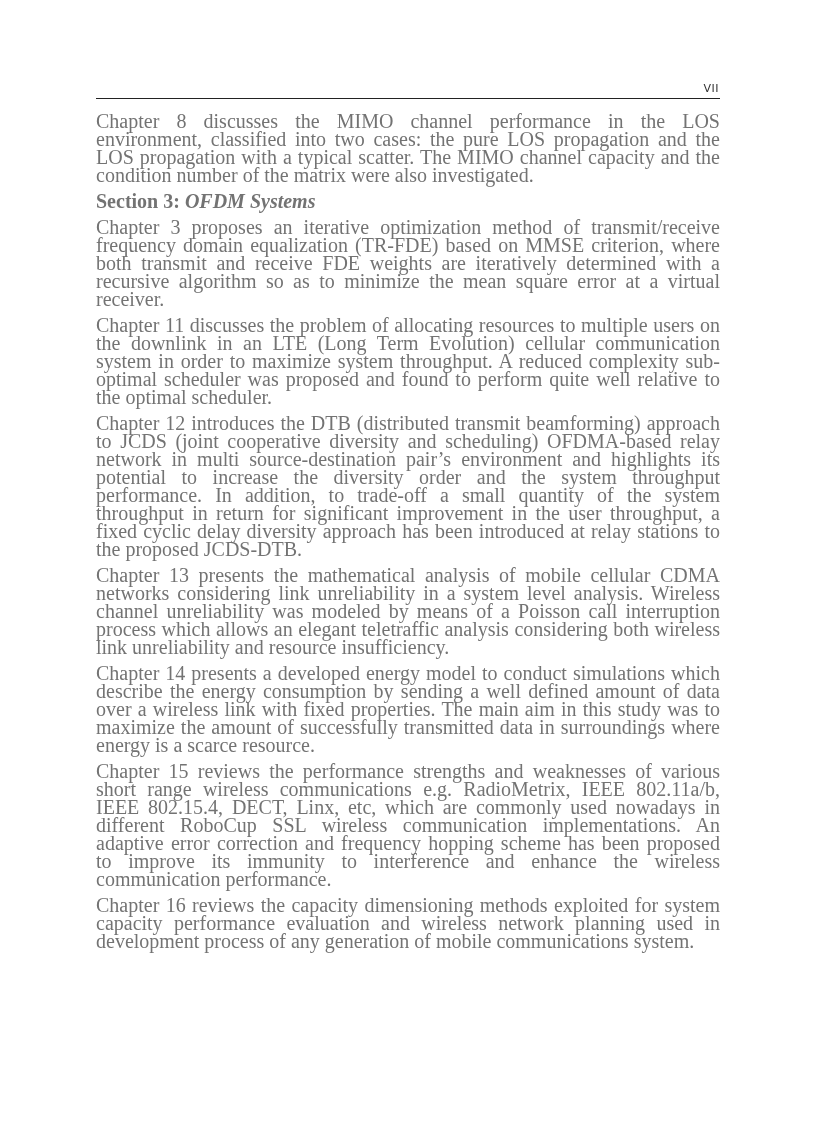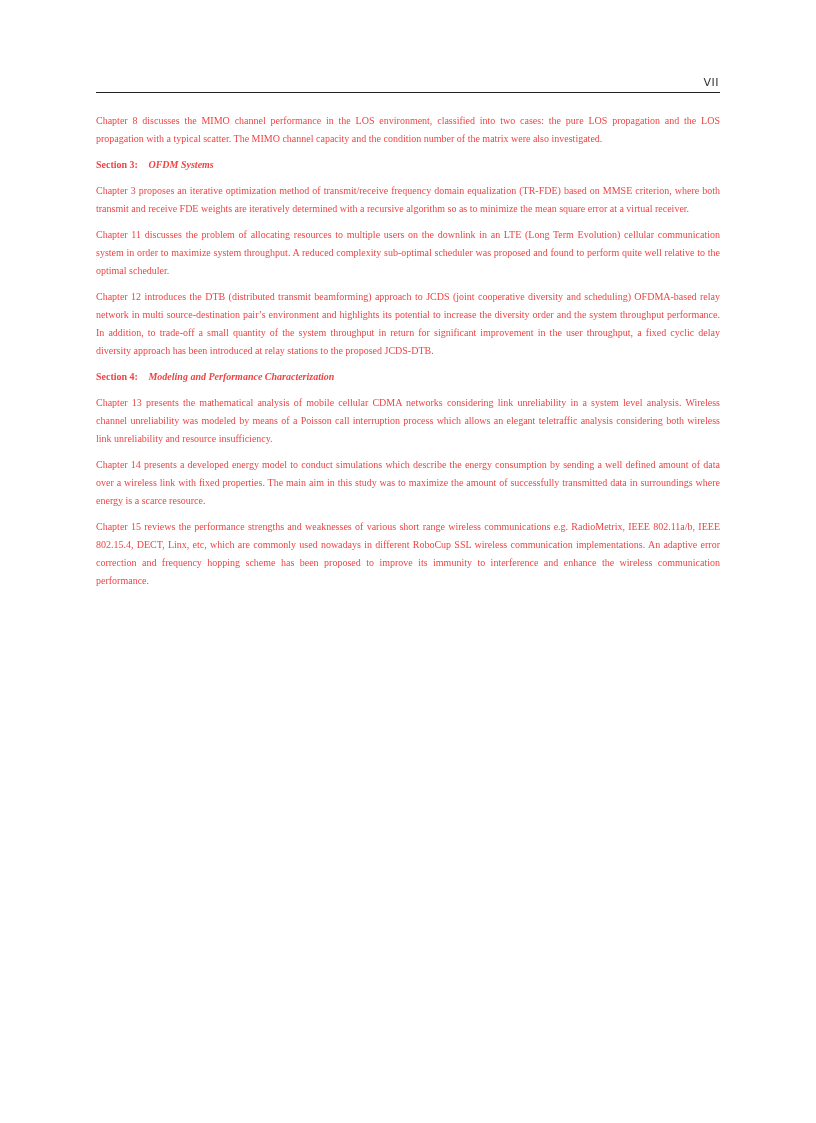--- a/index.html
+++ b/index.html
@@ -1,35 +1,35 @@
 <!DOCTYPE html>
 <html><head>
 <meta charset="utf-8">
 <style>
   html, body { margin: 0; padding: 0; background: #ffffff; }
   body { width: 816px; height: 1123px; position: relative; overflow: hidden; }
   .page { position: absolute; left: 96px; top: 0; width: 624px; }
-  .header { position: absolute; left: 0; top: 76px; width: 624px; height: 16px; border-bottom: 1.3px solid #222; }
+  .header { position: absolute; left: 0; top: 82px; width: 624px; height: 16px; border-bottom: 1.3px solid #222; }
   .page-num { position: absolute; right: 1px; top: 0; font-family: "DejaVu Sans", sans-serif; font-size: 11px; color: #333; letter-spacing: 0.5px; }
-  .body { position: absolute; left: 0; top: 112px; width: 624px; font-family: "Liberation Serif", serif; font-size: 10px; line-height: 18px; color: #ef4444; }
+  .body { position: absolute; left: 0; top: 112px; width: 624px; font-family: "Liberation Serif", serif; font-size: 20px; line-height: 18px; color: #737373; }
   .para { margin: 0 0 8px 0; text-align: justify; }
   .section { margin: 0 0 8px 0; font-weight: bold; }
-  .section .title { font-style: italic; margin-left: 8px; }
+  .section .title { font-style: italic; }
 </style>
 </head>
 <body>
 
 <div class="page">
   <div class="header">
     <span class="page-num">VII</span>
   </div>
   <div class="body">
     <p class="para">Chapter 8 discusses the MIMO channel performance in the LOS environment, classified into two cases: the pure LOS propagation and the LOS propagation with a typical scatter. The MIMO channel capacity and the condition number of the matrix were also investigated.</p>
     <p class="section"><span>Section 3: </span><span class="title">OFDM Systems</span></p>
     <p class="para">Chapter 3 proposes an iterative optimization method of transmit/receive frequency domain equalization (TR-FDE) based on MMSE criterion, where both transmit and receive FDE weights are iteratively determined with a recursive algorithm so as to minimize the mean square error at a virtual receiver.</p>
     <p class="para">Chapter 11 discusses the problem of allocating resources to multiple users on the downlink in an LTE (Long Term Evolution) cellular communication system in order to maximize system throughput. A reduced complexity sub-optimal scheduler was proposed and found to perform quite well relative to the optimal scheduler.</p>
     <p class="para">Chapter 12 introduces the DTB (distributed transmit beamforming) approach to JCDS (joint cooperative diversity and scheduling) OFDMA-based relay network in multi source-destination pair’s environment and highlights its potential to increase the diversity order and the system throughput performance. In addition, to trade-off a small quantity of the system throughput in return for significant improvement in the user throughput, a fixed cyclic delay diversity approach has been introduced at relay stations to the proposed JCDS-DTB.</p>
-    <p class="section"><span>Section 4: </span><span class="title">Modeling and Performance Characterization</span></p>
     <p class="para">Chapter 13 presents the mathematical analysis of mobile cellular CDMA networks considering link unreliability in a system level analysis. Wireless channel unreliability was modeled by means of a Poisson call interruption process which allows an elegant teletraffic analysis considering both wireless link unreliability and resource insufficiency.</p>
     <p class="para">Chapter 14 presents a developed energy model to conduct simulations which describe the energy consumption by sending a well defined amount of data over a wireless link with fixed properties. The main aim in this study was to maximize the amount of successfully transmitted data in surroundings where energy is a scarce resource.</p>
     <p class="para">Chapter 15 reviews the performance strengths and weaknesses of various short range wireless communications e.g. RadioMetrix, IEEE 802.11a/b, IEEE 802.15.4, DECT, Linx, etc, which are commonly used nowadays in different RoboCup SSL wireless communication implementations. An adaptive error correction and frequency hopping scheme has been proposed to improve its immunity to interference and enhance the wireless communication performance.</p>
+    <p class="para">Chapter 16 reviews the capacity dimensioning methods exploited for system capacity performance evaluation and wireless network planning used in development process of any generation of mobile communications system.</p>
   </div>
 </div>
 
 </body></html>

